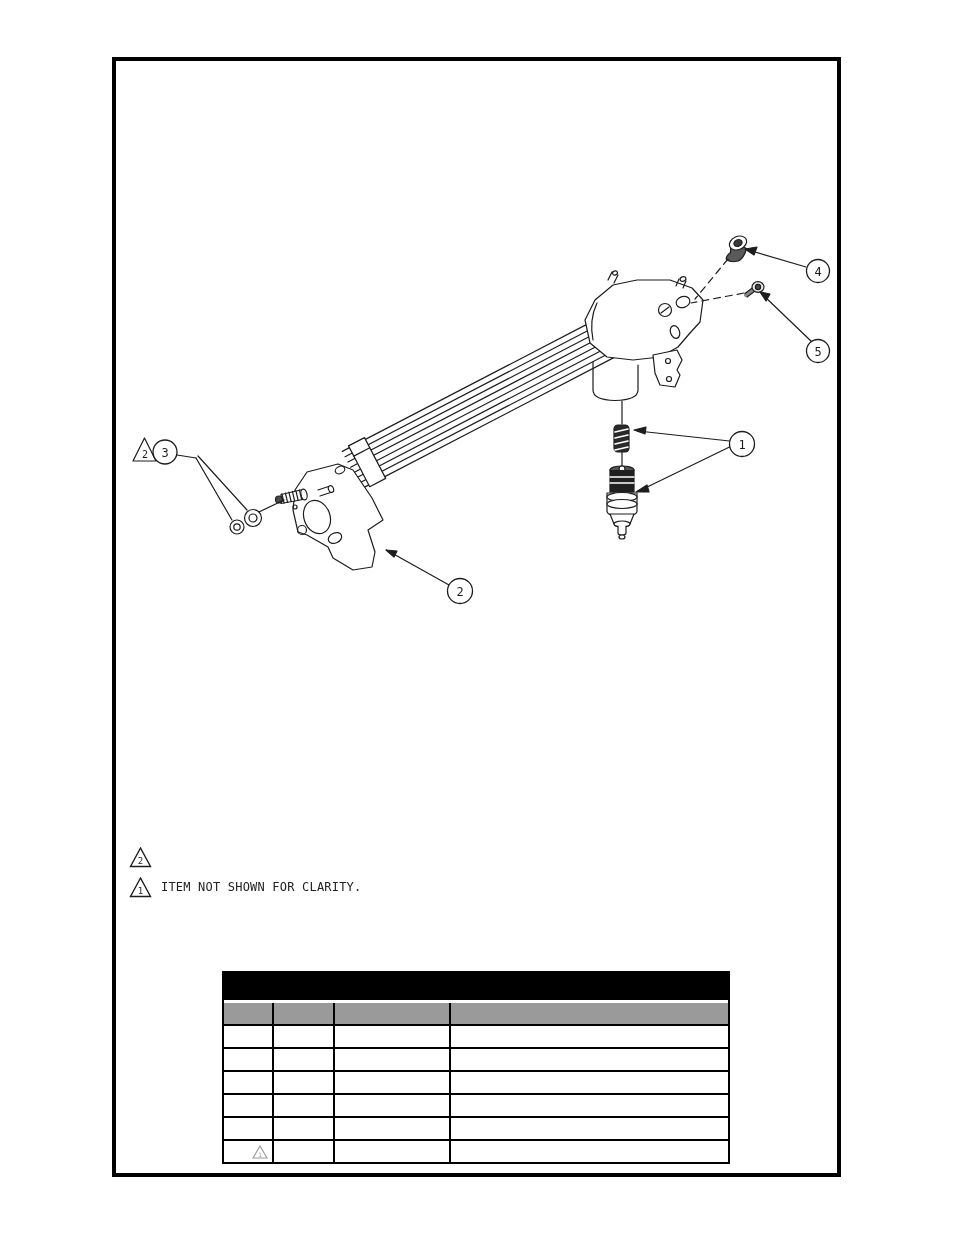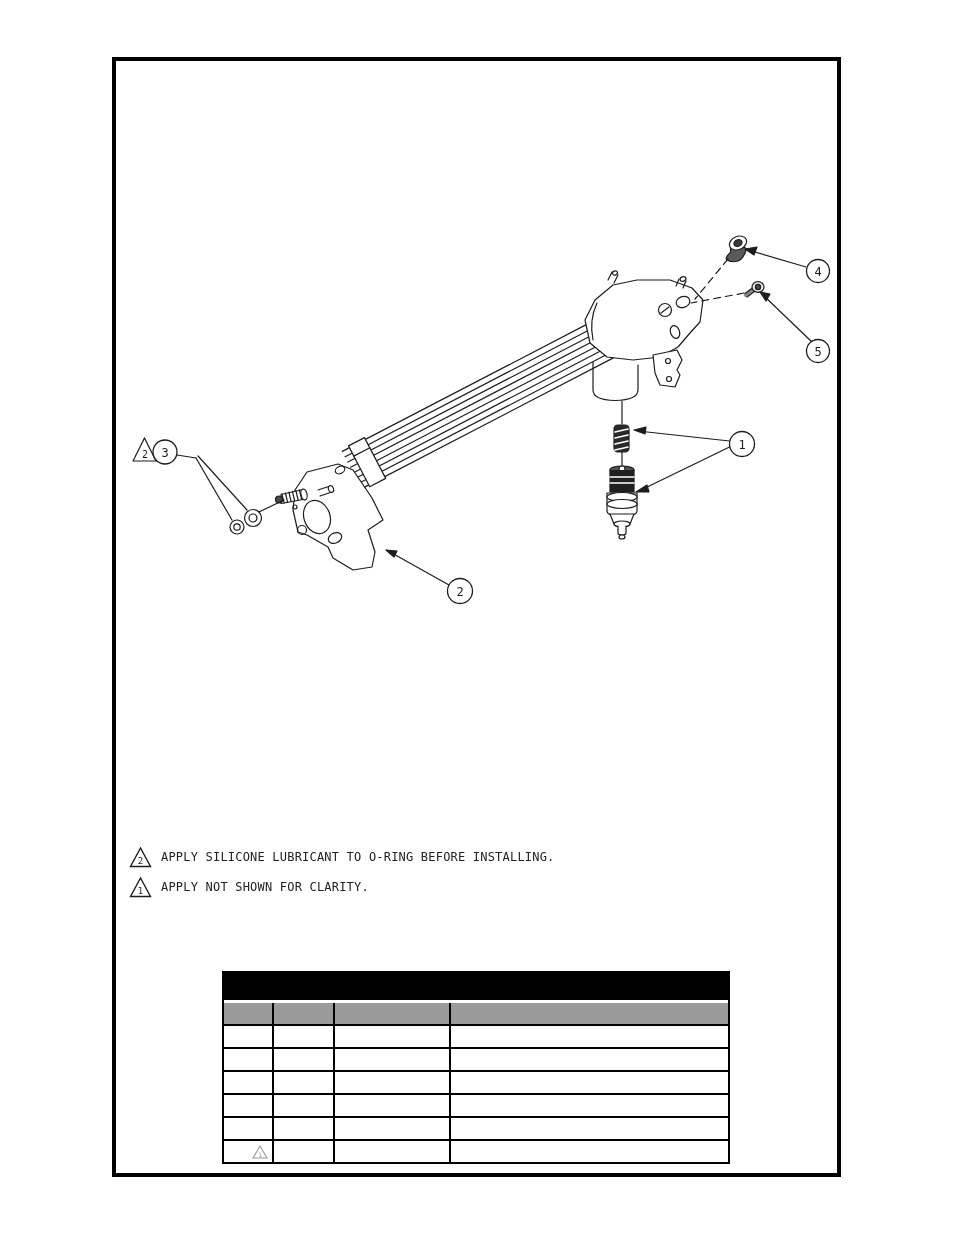--- a/index.html
+++ b/index.html
@@ -215,29 +215,28 @@
         </g>
       </g>
     </g>
   </svg>
 
   <div class="note note-a">
     <svg width="23" height="21" viewBox="0 0 23 21">
       <polygon points="11.5,1 1.5,19.5 21.5,19.5" fill="none" stroke="#1d1d1d" stroke-width="1.4"></polygon>
       <text x="11.5" y="17" font-size="9" text-anchor="middle" fill="#1d1d1d" font-family="DejaVu Sans Mono, monospace">2</text>
     </svg>
-    <span>APPLY SILICONE LUBRICANT TO O-RING BEFORE INSTALLING.</span>
   </div>
 
   <div class="note note-b">
     <svg width="23" height="21" viewBox="0 0 23 21">
       <polygon points="11.5,1 1.5,19.5 21.5,19.5" fill="none" stroke="#1d1d1d" stroke-width="1.4"></polygon>
       <text x="11.5" y="17" font-size="9" text-anchor="middle" fill="#1d1d1d" font-family="DejaVu Sans Mono, monospace">1</text>
     </svg>
-    <span>APPLY NOT SHOWN FOR CLARITY.</span>
+    <span>ITEM NOT SHOWN FOR CLARITY.</span>
   </div>
 
   <div class="ptable">
     <div class="pt-title"></div>
     <div class="pt-gap"></div>
     <div class="pt-head">
       <div class="pt-cell c1"></div>
       <div class="pt-cell c2"></div>
       <div class="pt-cell c3"></div>
       <div class="pt-cell c4"></div>

